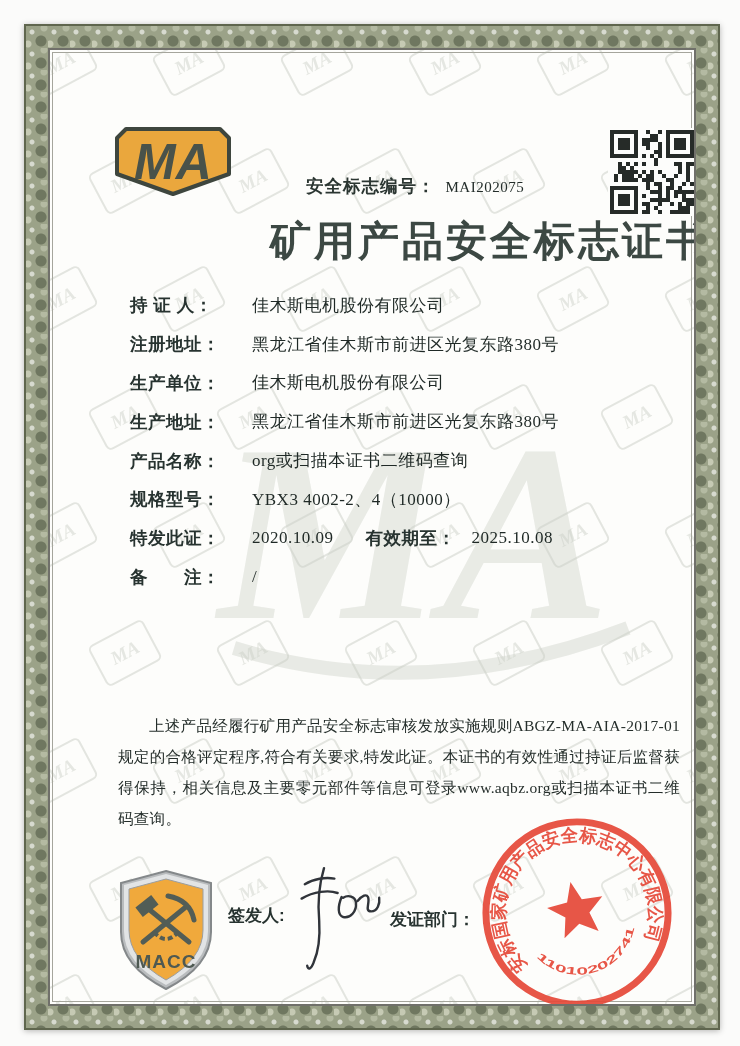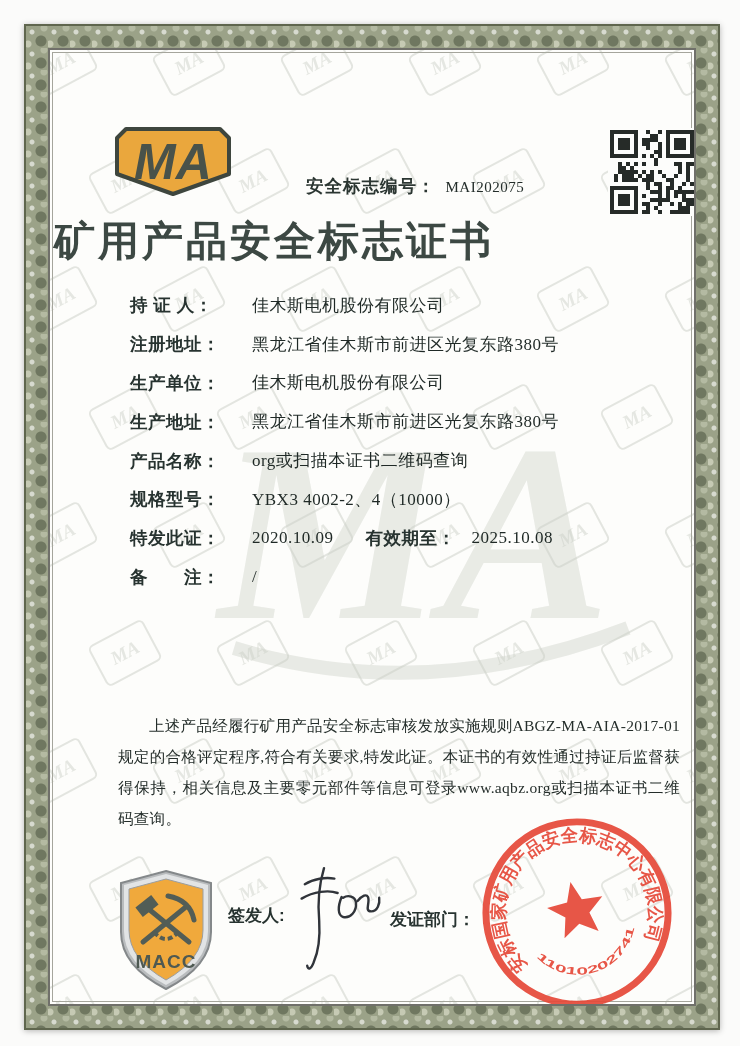--- a/index.html
+++ b/index.html
@@ -40,21 +40,21 @@
   
   .content{position:absolute;left:0;top:0;right:0;bottom:0;}
   .ma-logo{position:absolute;left:64px;top:76px;}
   .certno-row{
     position:absolute;left:256px;top:124px;display:flex;align-items:baseline;white-space:nowrap;
   }
   .certno-label{font-weight:bold;font-size:17.5px;color:#2b3632;letter-spacing:1px;}
   .certno-value{font-family:"Liberation Serif",serif;font-size:15px;color:#232d2a;margin-left:10px;letter-spacing:.5px;}
   .qr-box{position:absolute;left:558px;top:78px;width:88px;height:88px;background:#fdfdfb;}
   .page-title{
-    position:absolute;left:4px;width:100%;top:164px;text-align:left;
+    position:absolute;left:16px;width:100%;top:164px;text-align:right;
     font-family:"Liberation Serif",serif;font-weight:bold;font-size:41px;
     color:#3c4843;letter-spacing:3px;white-space:nowrap;
   }
   .fields{position:absolute;left:80px;top:236px;width:572px;list-style:none;margin:0;padding:0;}
   .field-row{height:38.8px;display:flex;align-items:center;white-space:nowrap;}
   .flabel{
     font-weight:bold;font-size:17.5px;color:#273330;width:122px;flex:0 0 auto;letter-spacing:.5px;
   }
   .flabel.long{width:auto;}
   .fvalue{

